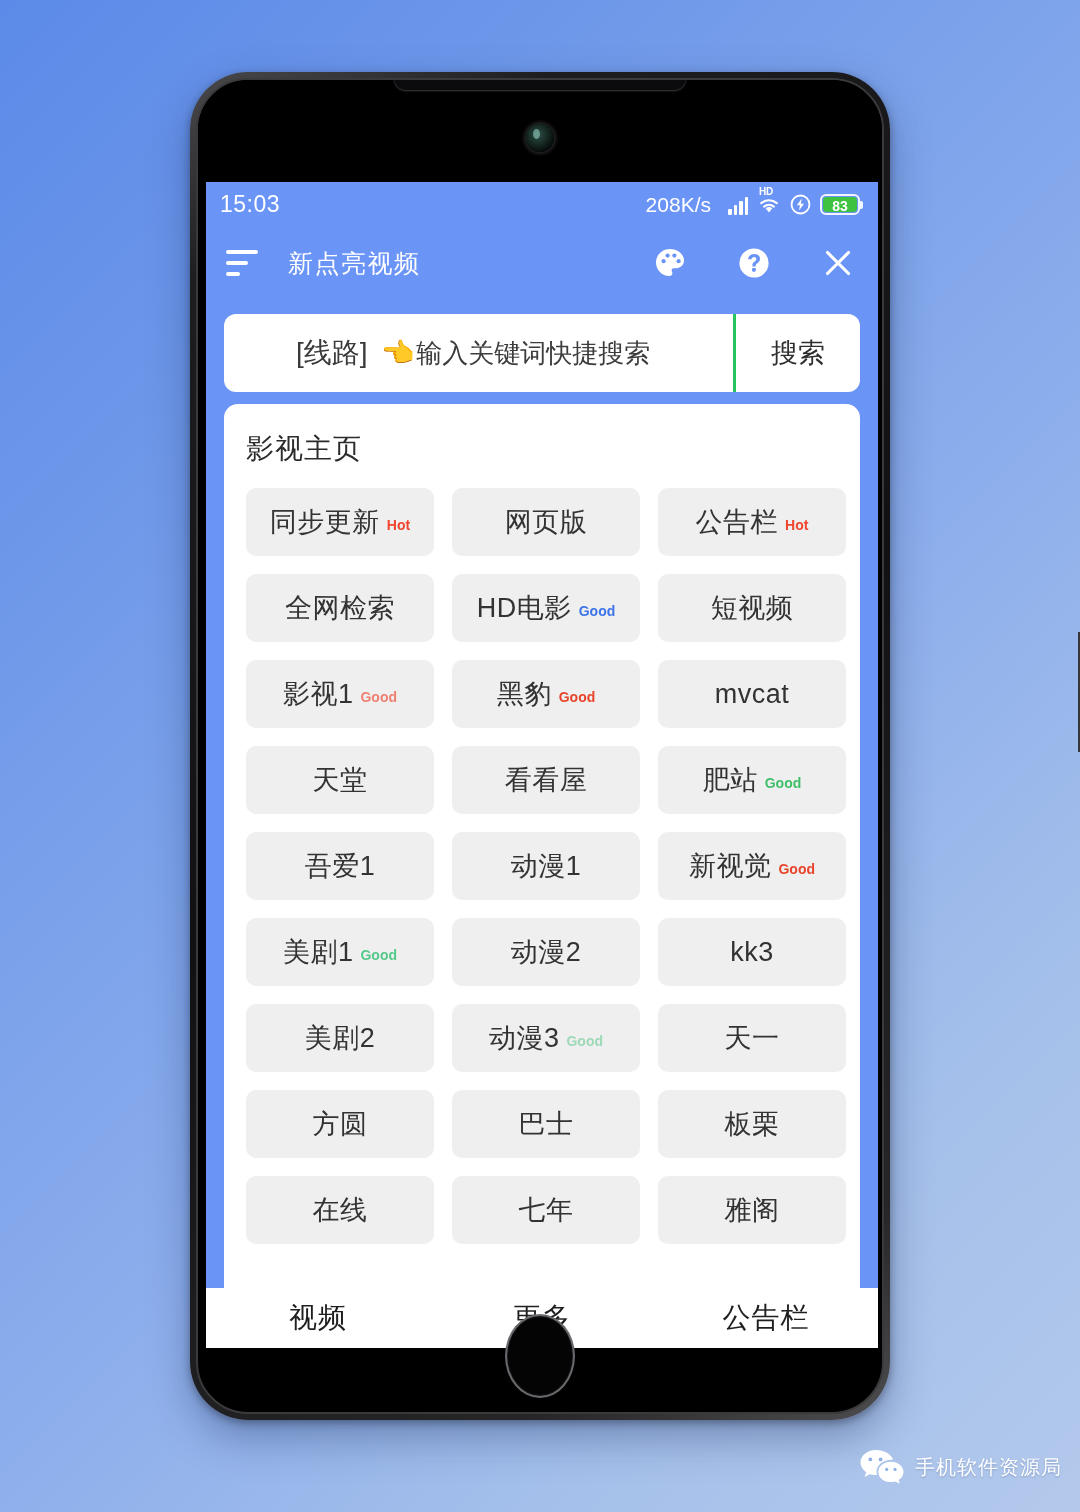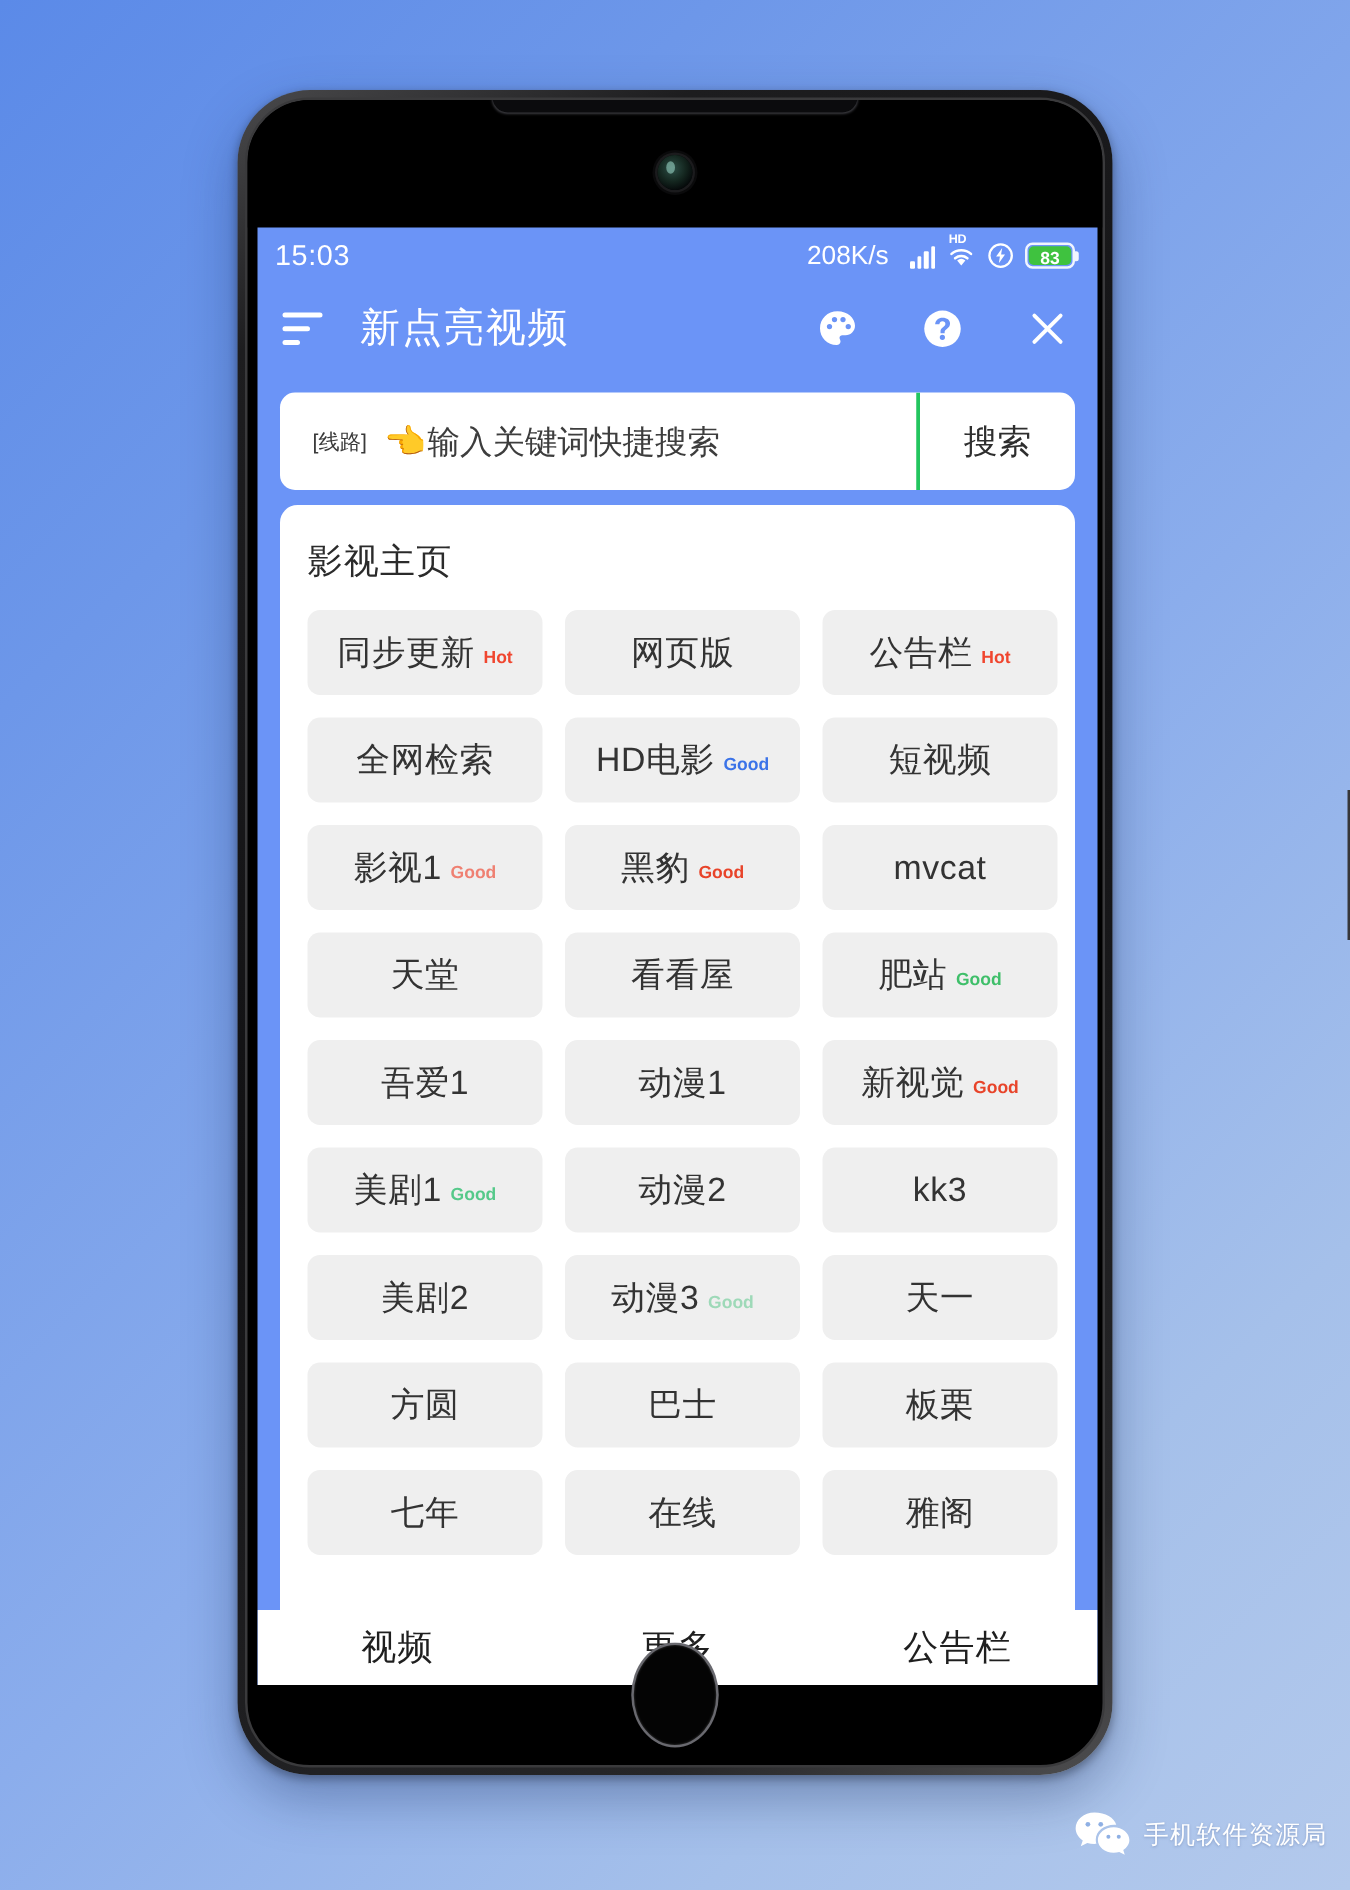--- a/index.html
+++ b/index.html
@@ -182,21 +182,21 @@
     justify-content: space-between;
     cursor: pointer;
     flex: none;
   }
   .menu-icon span { display: block; height: 4px; background: #fff; border-radius: 2px; }
   .menu-icon span:nth-child(1) { width: 32px; }
   .menu-icon span:nth-child(2) { width: 22px; }
   .menu-icon span:nth-child(3) { width: 14px; }
   .app-title {
     margin-left: 28px;
-    font-size: 32px;
+    font-size: 25px;
     letter-spacing: 1.5px;
     white-space: nowrap;
   }
   .appbar-actions {
     margin-left: auto;
     display: flex;
     align-items: center;
     gap: 48px;
   }
   .act-ic { width: 36px; height: 36px; cursor: pointer; display: block; }
@@ -214,21 +214,21 @@
   .search-field {
     flex: 1;
     display: flex;
     align-items: center;
     padding-left: 26px;
     gap: 14px;
     font-size: 26px;
     color: #3f3f3f;
     cursor: text;
   }
-  .route-tag { font-size: 17px; color: #3a3a3a; }
+  .route-tag { font-size: 28px; color: #3a3a3a; margin-left: 46px; }
   .search-ph { display: flex; align-items: center; color: #3d3d3d; font-size: 26px; }
   .point-emoji { font-size: 27px; margin-right: 1px; }
   .search-btn {
     width: 124px;
     border-left: 3px solid #22c55e;
     display: flex;
     align-items: center;
     justify-content: center;
     font-size: 27px;
     color: #2e2e2e;
@@ -512,24 +512,24 @@
             <div class="tile">
               <span class="tile-label">方圆</span>
             </div>
             <div class="tile">
               <span class="tile-label">巴士</span>
             </div>
             <div class="tile">
               <span class="tile-label">板栗</span>
             </div>
             <div class="tile">
+              <span class="tile-label">在线</span>
+            </div>
+            <div class="tile">
               <span class="tile-label">七年</span>
-            </div>
-            <div class="tile">
-              <span class="tile-label">在线</span>
             </div>
             <div class="tile">
               <span class="tile-label">雅阁</span>
             </div>
           </div>
         <div class="hscroll">
           <div class="hscroll-track"></div>
           <div class="hscroll-thumb"></div>
         </div>
       </div>

